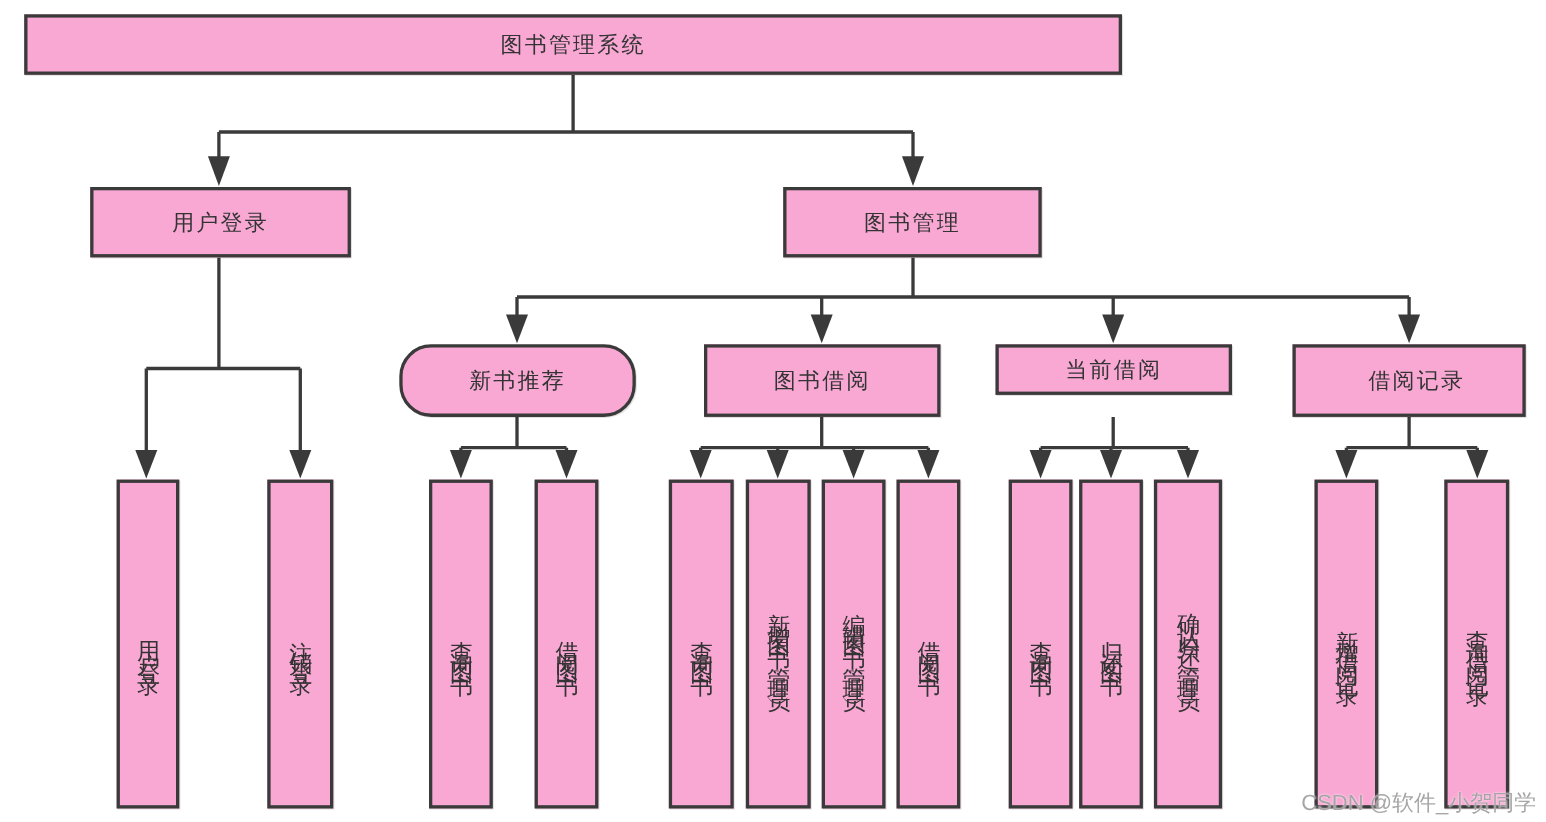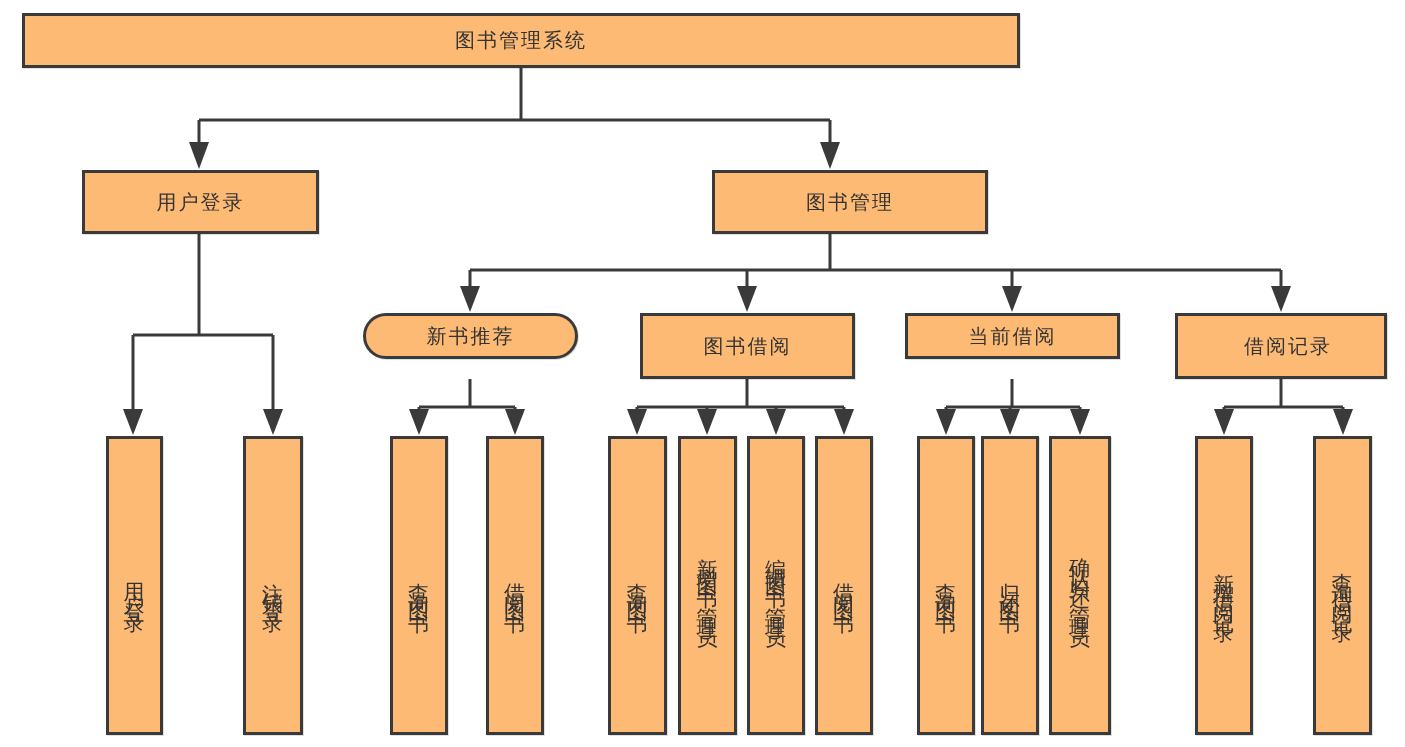--- a/index.html
+++ b/index.html
@@ -18,21 +18,21 @@
   .connectors {
     position: absolute;
     left: 0; top: 0;
     width: 1405px;
     height: 747px;
     z-index: 1;
   }
   .node {
     position: absolute;
     box-sizing: border-box;
-    background: #fdba74;
+    background: #f9a8d4;
     border: 3px solid #3a3a3a;
     color: #333333;
     display: flex;
     align-items: center;
     justify-content: center;
     z-index: 2;
     box-shadow: 1px 1px 0 rgba(0,0,0,0.12);
   }
   .hbox {
     font-size: 20px;
@@ -42,22 +42,22 @@
     writing-mode: vertical-rl;
     text-orientation: mixed;
     font-size: 21px;
     letter-spacing: 10px;
     line-height: 1;
     color: #333333;
   }
   
   .n-root            { left: 22px;   top: 13px;  width: 998px; height: 55px; }
   .n-user-login      { left: 82px;   top: 170px; width: 237px; height: 64px; }
-  .n-book-mgmt       { left: 712px;  top: 170px; width: 276px; height: 64px; }
-  .n-new-book        { left: 363px;  top: 313px; width: 215px; height: 46px; border-radius: 29px; }
+  .n-book-mgmt       { left: 712px;  top: 170px; width: 235px; height: 64px; }
+  .n-new-book        { left: 363px;  top: 313px; width: 215px; height: 66px; border-radius: 29px; }
   .n-book-borrow     { left: 640px;  top: 313px; width: 215px; height: 66px; }
   .n-current-borrow  { left: 905px;  top: 313px; width: 215px; height: 46px; }
   .n-borrow-records  { left: 1175px; top: 313px; width: 212px; height: 66px; padding-left: 14px; }
   .leaf              { top: 436px; height: 299px; }
   .l-1  { left: 106px;  width: 57px; }
   .l-2  { left: 243px;  width: 60px; }
   .l-3  { left: 390px;  width: 58px; }
   .l-4  { left: 486px;  width: 58px; }
   .l-5  { left: 608px;  width: 59px; }
   .l-6  { left: 678px;  width: 59px; }
@@ -188,14 +188,15 @@
     <span class="vtext">确认归还（管理员）</span>
   </div>
 
   <div class="node leaf l-12">
     <span class="vtext">新增借阅记录</span>
   </div>
   <div class="node leaf l-13">
     <span class="vtext">查询借阅记录</span>
   </div>
 
+  <div class="watermark">CSDN @软件_小贺同学</div>
 
 </div>
 
 </body></html>

